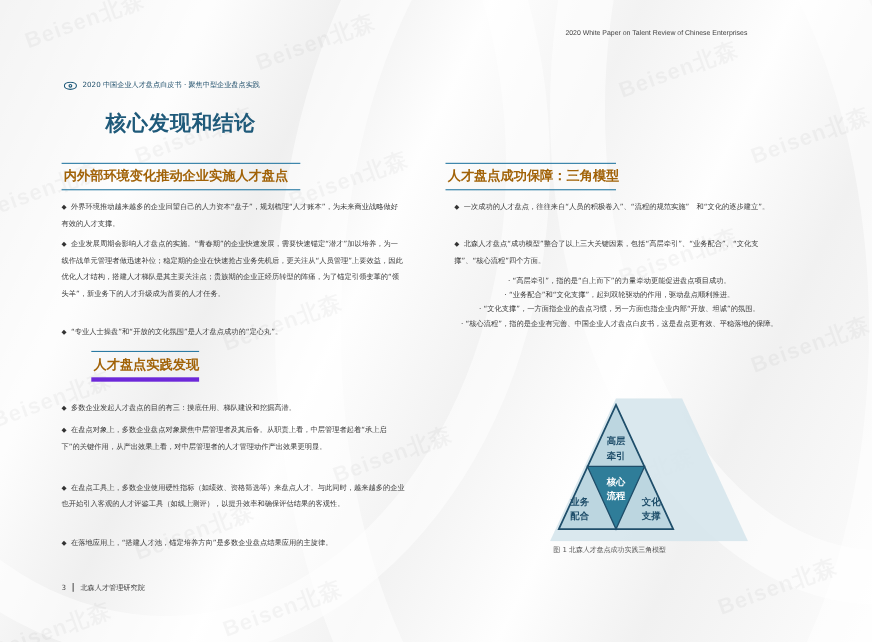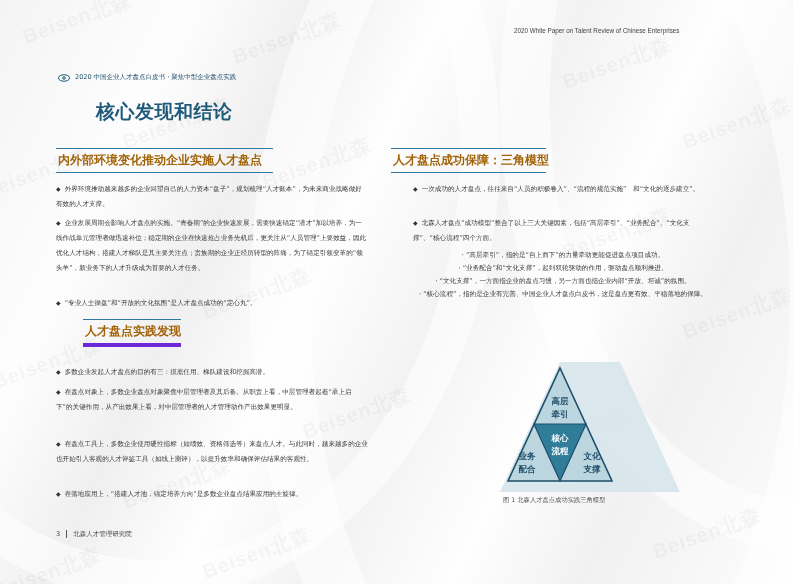--- a/index.html
+++ b/index.html
@@ -42,21 +42,21 @@
     letter-spacing: 0.5px;
     margin-left: 40px;
   }
 
   .sec-head {
     position: absolute; border-top: 1.5px solid #2a7aa3; border-bottom: 1.5px solid #2a7aa3;
     padding: 3px 2px 3px 2px; font-size: 12px; font-weight: bold; color: #a16207; white-space: nowrap;
   }
   .sec1 { left: 56px; top: 148px; width: 217px; }
   .sec2 { left: 56px; top: 319px; width: 98px; border-bottom: 4px solid #6d28d9; margin-left: 27px; }
-  .sec3 { left: 391px; top: 148px; width: 155px; }
+  .sec3 { left: 405px; top: 148px; width: 155px; }
 
   .para {
     position: absolute; font-size: 6.6px; line-height: 15px; color: #3a3a3a;
   }
   .para .b { color: #333; font-size: 6px; margin-right: 4px; }
 
   .fig-caption {
     position: absolute; left: 503px; top: 496px; font-size: 6.3px; color: #555;
   }
   .footer {

